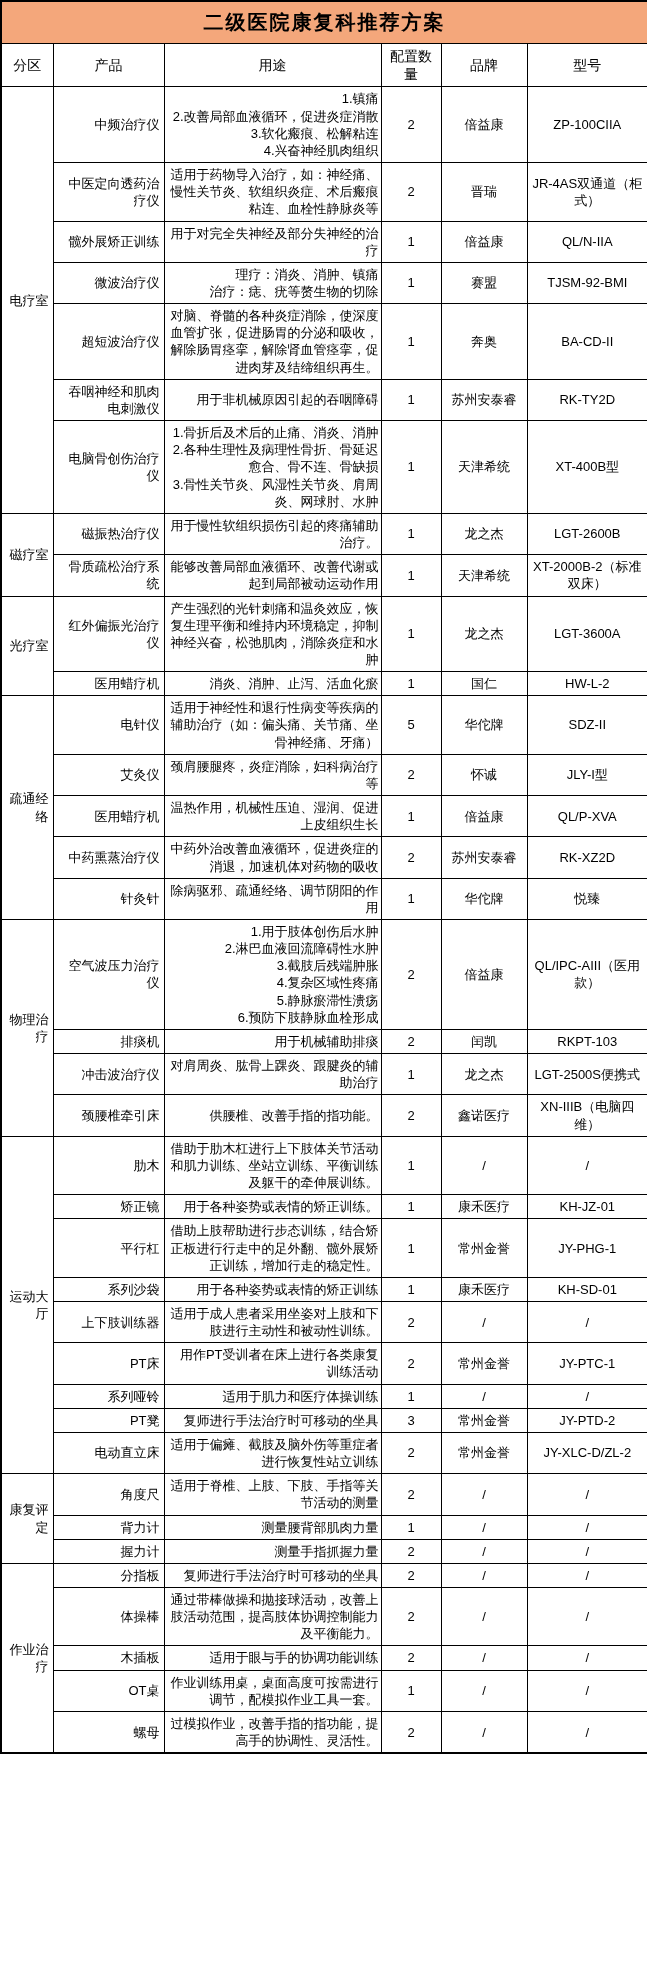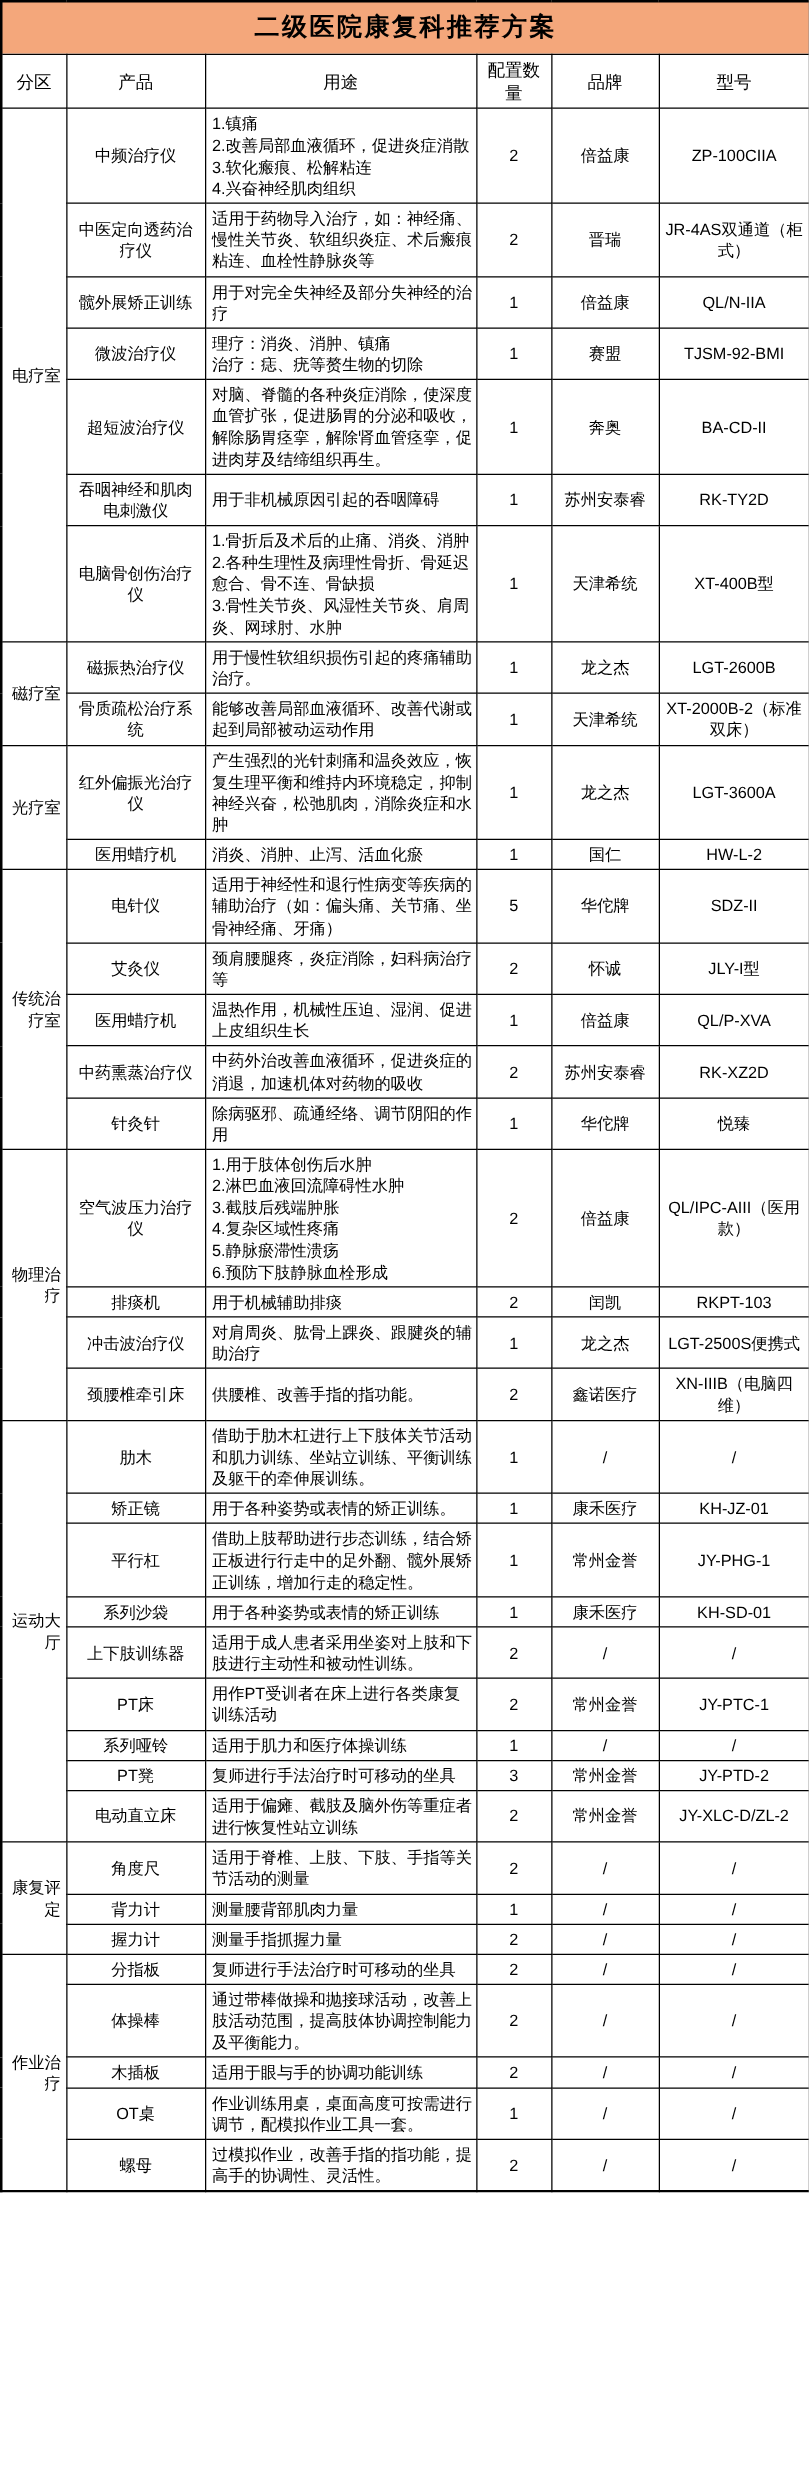--- a/index.html
+++ b/index.html
@@ -36,23 +36,23 @@
     height: 28px;
     font-size: 14px;
     font-weight: normal;
     text-align: center;
     background: #fff;
   }
   td.zone {
     text-align: right;
     font-size: 13px;
   }
-  td.product { text-align: center; }
+  td.product { text-align: right; }
   td.use {
-    text-align: left;
+    text-align: right;
     white-space: pre-wrap;
     padding-left: 5px;
     padding-right: 2px;
   }
   td.qty, td.brand, td.model { text-align: center; }
 </style>
 </head>
 <body>
 
 <div class="sheet">
@@ -159,21 +159,21 @@
           <td class="model">LGT-3600A</td>
         </tr>
         <tr>
           <td class="product">医用蜡疗机</td>
           <td class="use">消炎、消肿、止泻、活血化瘀</td>
           <td class="qty">1</td>
           <td class="brand">国仁</td>
           <td class="model">HW-L-2</td>
         </tr>
         <tr>
-          <td class="zone" rowspan="5">传统治疗室</td>
+          <td class="zone" rowspan="5">疏通经络</td>
           <td class="product">电针仪</td>
           <td class="use">适用于神经性和退行性病变等疾病的辅助治疗（如：偏头痛、关节痛、坐骨神经痛、牙痛）</td>
           <td class="qty">5</td>
           <td class="brand">华佗牌</td>
           <td class="model">SDZ-II</td>
         </tr>
         <tr>
           <td class="product">艾灸仪</td>
           <td class="use">颈肩腰腿疼，炎症消除，妇科病治疗等</td>
           <td class="qty">2</td>

